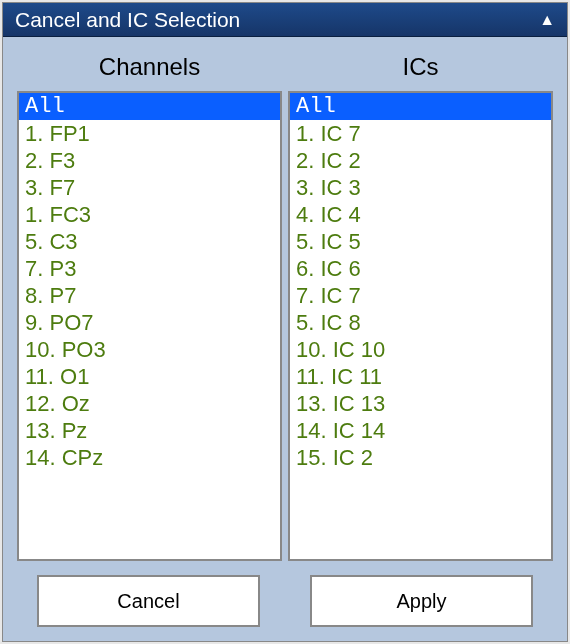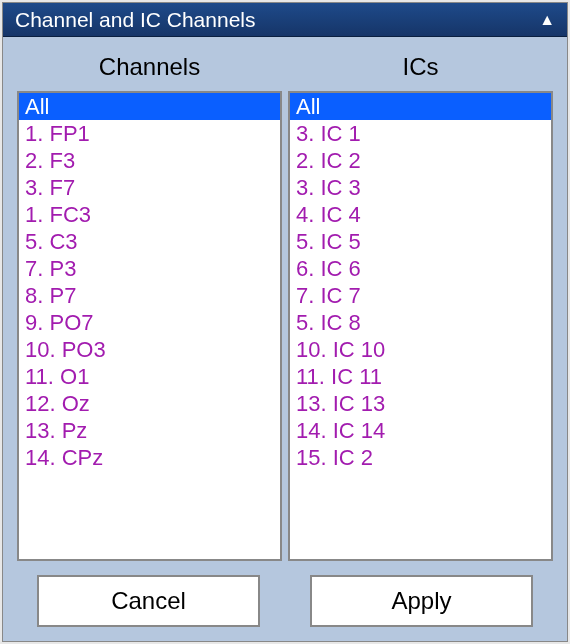--- a/index.html
+++ b/index.html
@@ -78,28 +78,29 @@
       overflow-y: auto;
       overflow-x: auto;
     }
     .listbox-inner {
       min-width: 100%;
     }
     .list-item {
       font-size: 22px;
       line-height: 27px;
       padding: 0 6px;
-      color: #a21caf;
+      color: #4d7c0f;
       white-space: nowrap;
       cursor: default;
       user-select: none;
     }
     .list-item.selected {
       background: #0a5fff;
       color: #fff;
+      font-family: Liberation Mono, monospace;
     }
     
     .listbox::-webkit-scrollbar {
       width: 18px;
       height: 18px;
     }
     .listbox::-webkit-scrollbar-track {
       background: #f0f0f0;
     }
     .listbox::-webkit-scrollbar-thumb {
@@ -111,39 +112,39 @@
       display: flex;
       gap: 50px;
       padding: 14px 20px 0 20px;
       justify-content: center;
     }
     .btn {
       flex: 1;
       height: 52px;
       background: #fff;
       border: 2px solid #888;
-      font-size: 24px;
+      font-size: 20px;
       color: #000;
       cursor: pointer;
       font-family: inherit;
     }
     
     .col.left .listbox {
       
     }
     .col.left .listbox-inner {
       width: 220px;
     }
   </style>
 </head>
 <body>
 
 <div class="window">
   <div class="titlebar">
-    <span class="titlebar-text">Channel  and IC Channels</span>
+    <span class="titlebar-text">Cancel  and IC Selection</span>
     <span class="collapse-icon">▲</span>
   </div>
   <div class="content">
     <div class="columns">
       <div class="col left">
         <div class="col-header">Channels</div>
         <div class="listbox-wrap">
           <div class="listbox" id="channels-list">
             <div class="listbox-inner">
                 <div class="list-item selected">All</div>
@@ -163,21 +164,21 @@
               </div>
           </div>
         </div>
       </div>
       <div class="col right">
         <div class="col-header">ICs</div>
         <div class="listbox-wrap">
           <div class="listbox" id="ics-list">
             <div class="listbox-inner">
                 <div class="list-item selected">All</div>
-                <div class="list-item">3. IC 1</div>
+                <div class="list-item">1. IC 7</div>
                 <div class="list-item">2. IC 2</div>
                 <div class="list-item">3. IC 3</div>
                 <div class="list-item">4. IC 4</div>
                 <div class="list-item">5. IC 5</div>
                 <div class="list-item">6. IC 6</div>
                 <div class="list-item">7. IC 7</div>
                 <div class="list-item">5. IC 8</div>
                 <div class="list-item">10. IC 10</div>
                 <div class="list-item">11. IC 11</div>
                 <div class="list-item">13. IC 13</div>

